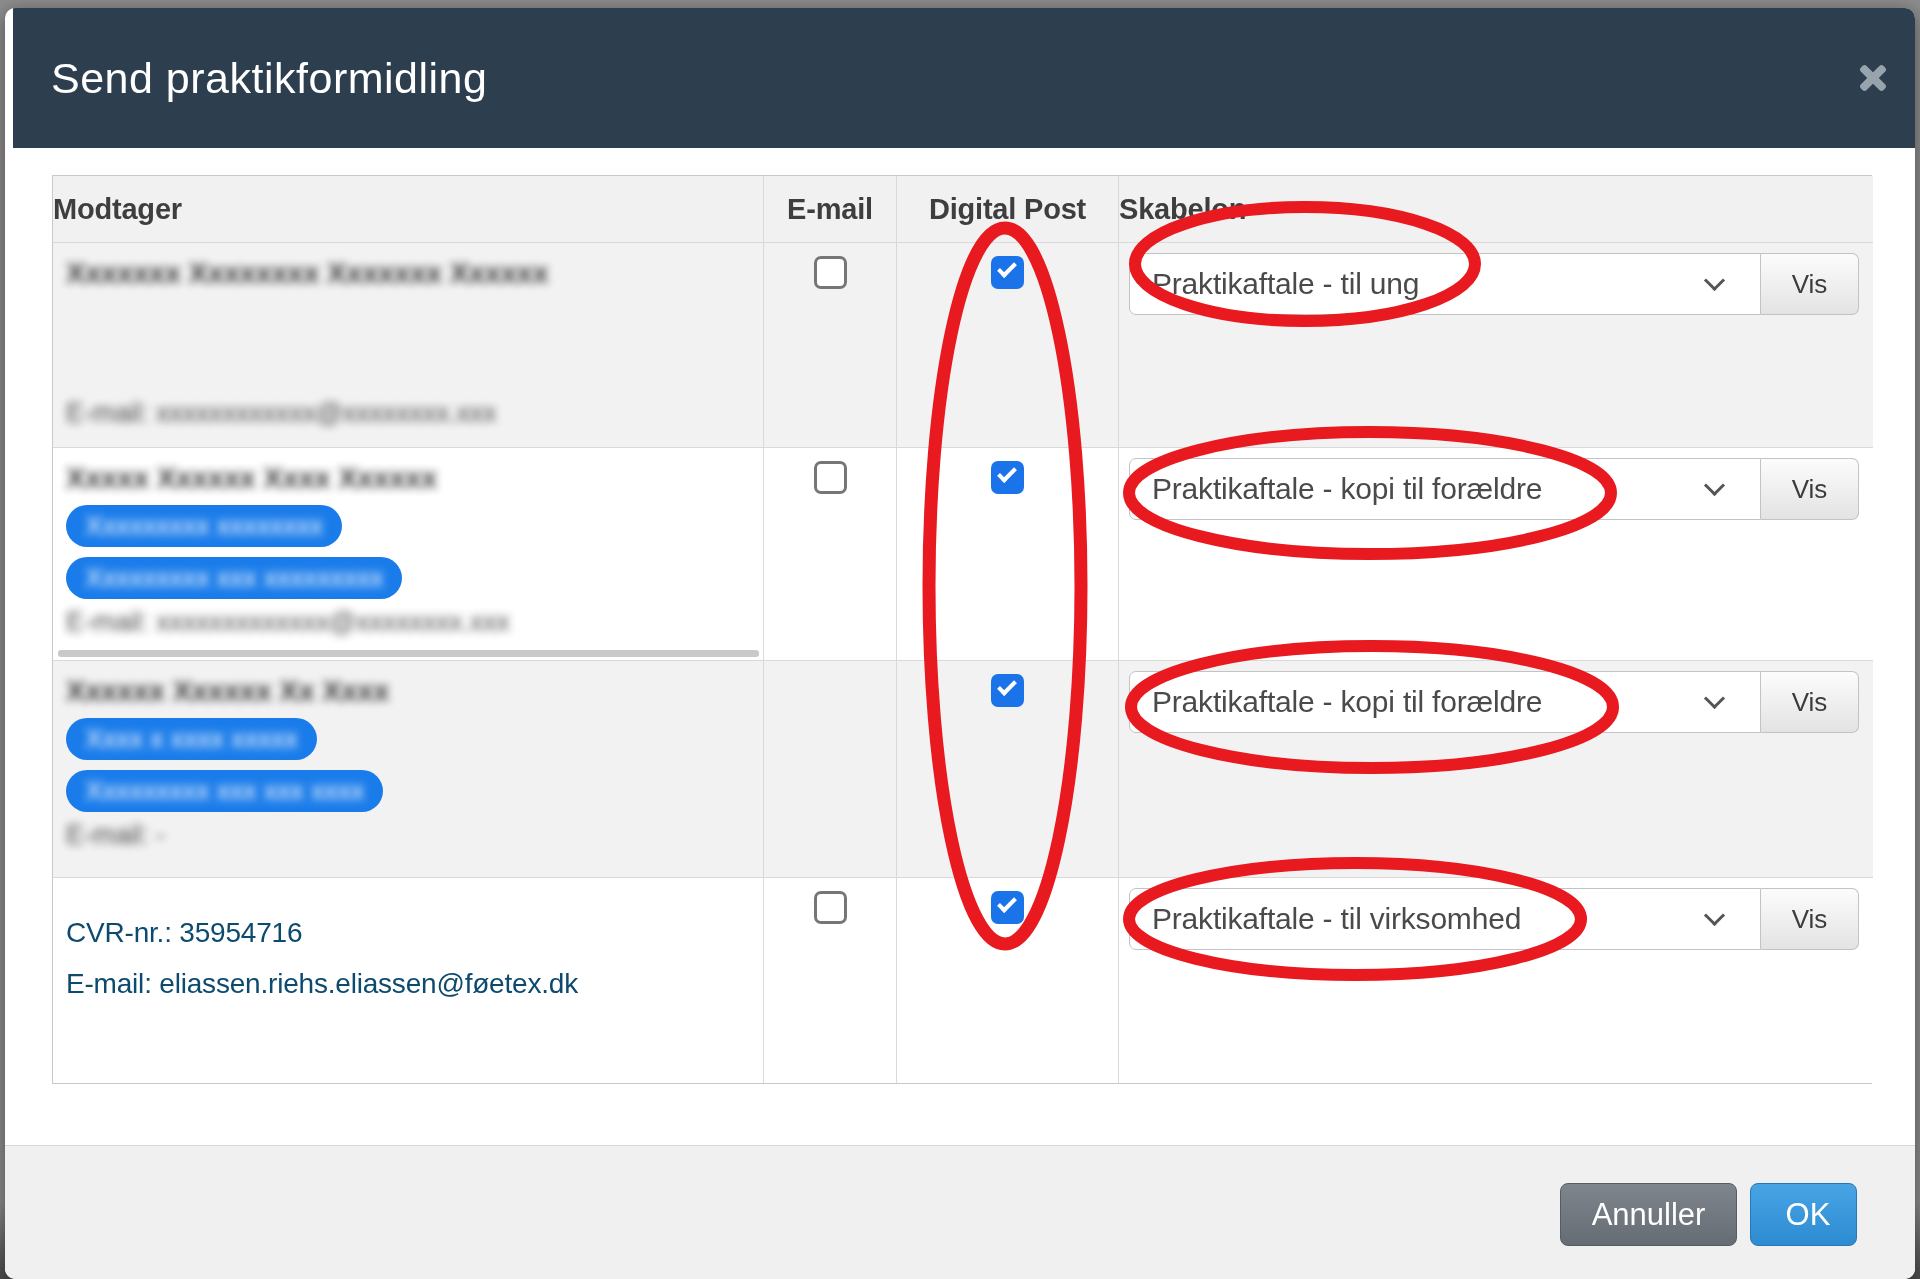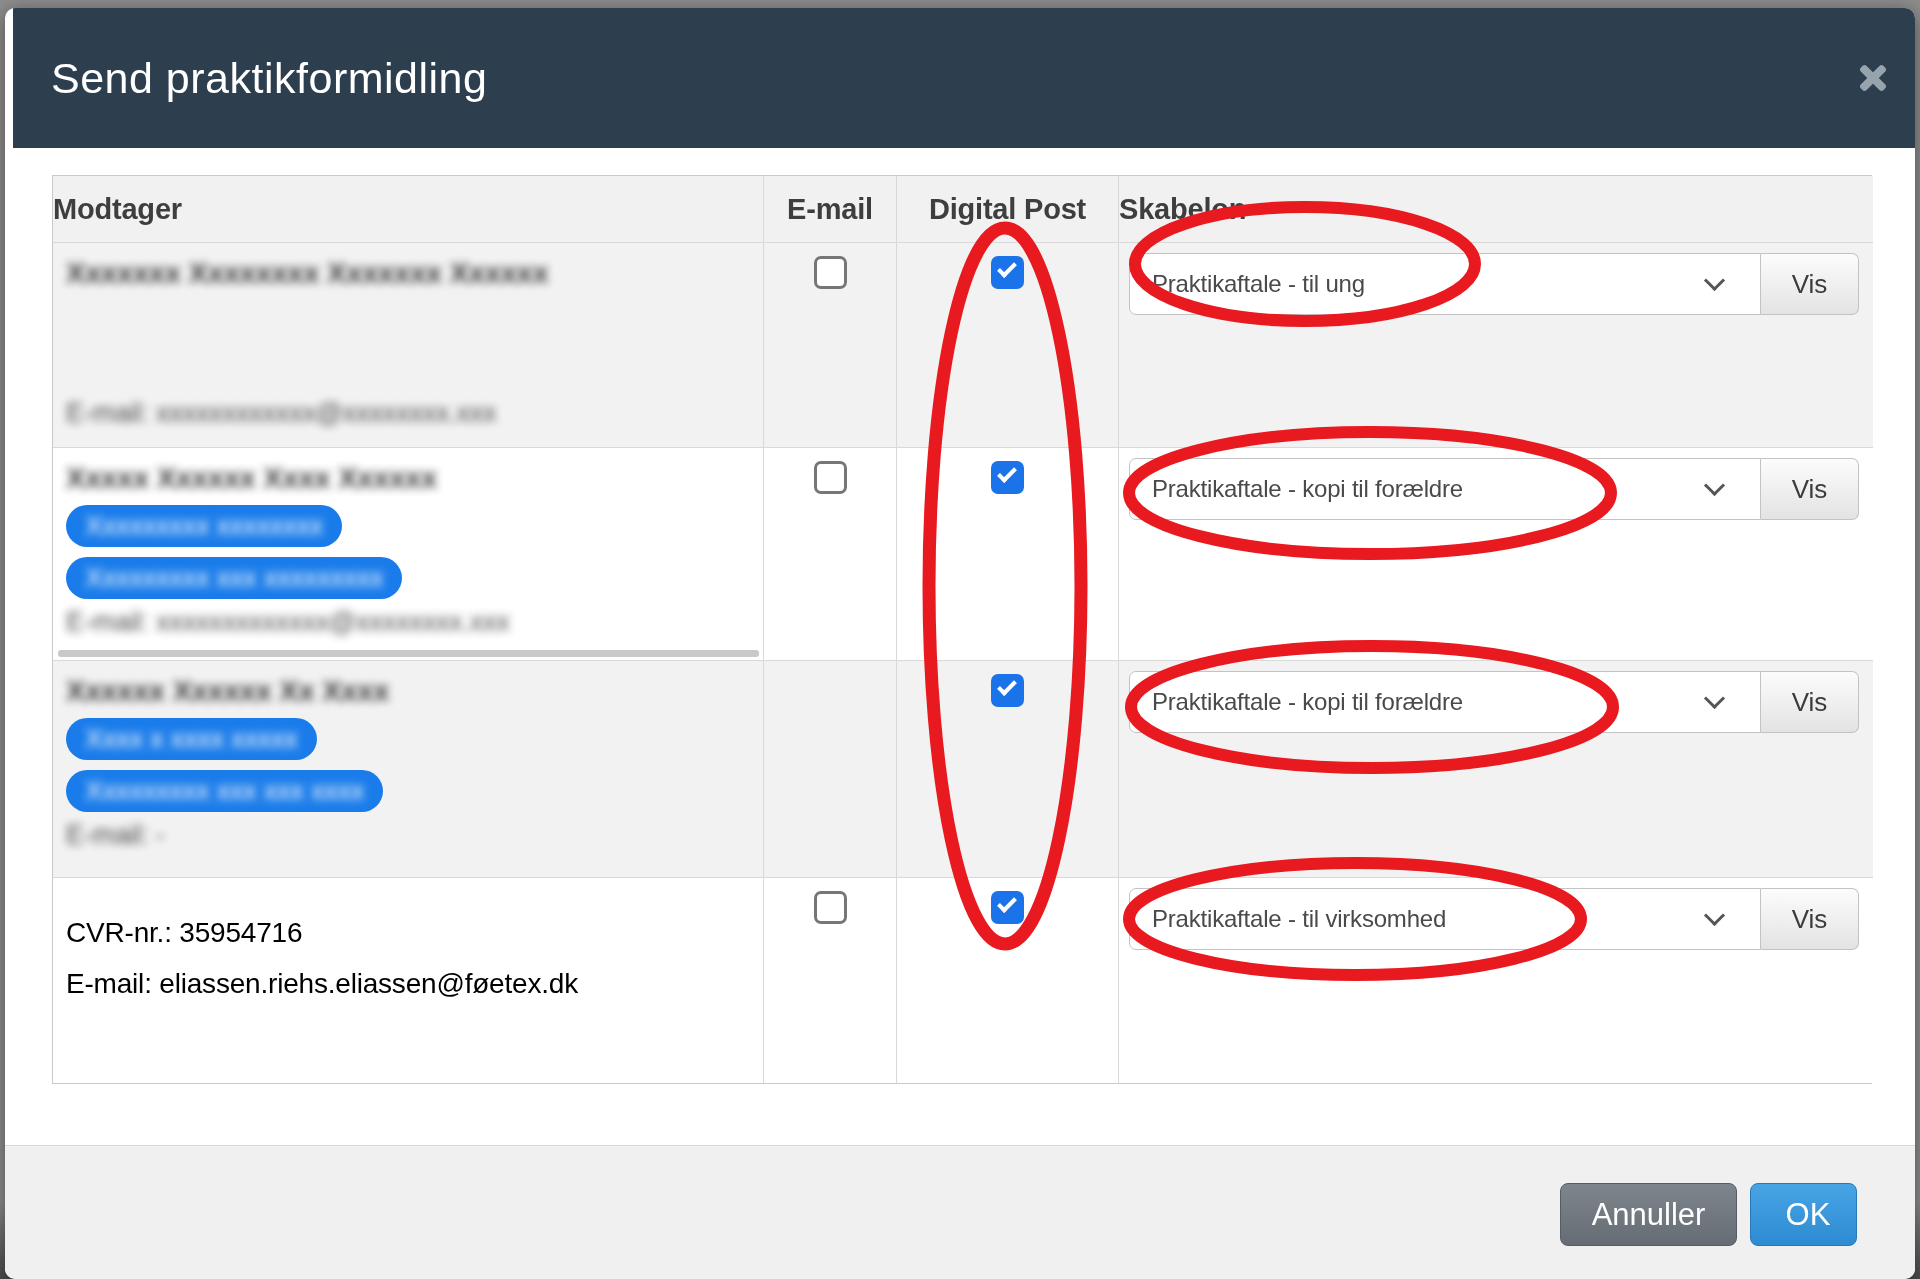--- a/index.html
+++ b/index.html
@@ -54,35 +54,35 @@
     height:42px; line-height:42px; padding:0 19px; font-size:27px; margin-top:10px;
   }
   .badge span { filter:blur(4px); }
   .emline { font-size:27px; color:#3a3a3a; }
   .cm.flexsb { display:flex; flex-direction:column; justify-content:space-between; }
   .stack { display:flex; flex-direction:column; align-items:flex-start; }
   .stack .emline { margin-top:8px; }
   .divider { position:absolute; left:5px; right:4px; bottom:3px; height:7px;
              background:#c9c9c9; border-radius:3px; }
   .row4name { margin-bottom:53px; }
-  .row4line { margin-top:19px; font-size:28px; color:#000000; }
+  .row4line { margin-top:19px; font-size:28px; color:#0c4a6e; }
   
   .ck { display:flex; justify-content:center; padding-top:13px; }
   .cb { width:33px; height:33px; border:3px solid #767676; border-radius:7px; background:#fff; cursor:pointer; }
   .cb.checked { border:none; background:#1a73e8; position:relative; }
   .tick { position:absolute; left:7px; top:7px; width:18px; height:10px;
           border-left:4px solid #fff; border-bottom:4px solid #fff; transform:rotate(-45deg); }
   
   .cs { padding:10px 0 0 10px; }
   .select-group { display:flex; height:62px; width:730px; }
   .sel {
     width:632px; height:62px; background:#fff; border:1px solid #c3c3c3;
     border-radius:7px 0 0 7px; position:relative; cursor:pointer;
   }
-  .sel-text { position:absolute; left:22px; top:0; line-height:60px; font-size:24px; color:#4a4a4a; white-space:nowrap; }
+  .sel-text { position:absolute; left:22px; top:0; line-height:60px; font-size:30px; color:#4a4a4a; white-space:nowrap; }
   .chev { position:absolute; right:38px; top:19px; width:15px; height:15px;
           border-right:3px solid #555; border-bottom:3px solid #555; transform:rotate(45deg); }
   .vis {
     width:98px; height:62px; background:linear-gradient(180deg,#fcfcfc,#e3e3e3);
     border:1px solid #c3c3c3; border-left:none; border-radius:0 7px 7px 0;
     font-family:inherit; font-size:26px; color:#3c3c3c; cursor:pointer;
   }
   
   .mfooter {
     position:absolute; left:0; bottom:0; width:100%; height:134px;

